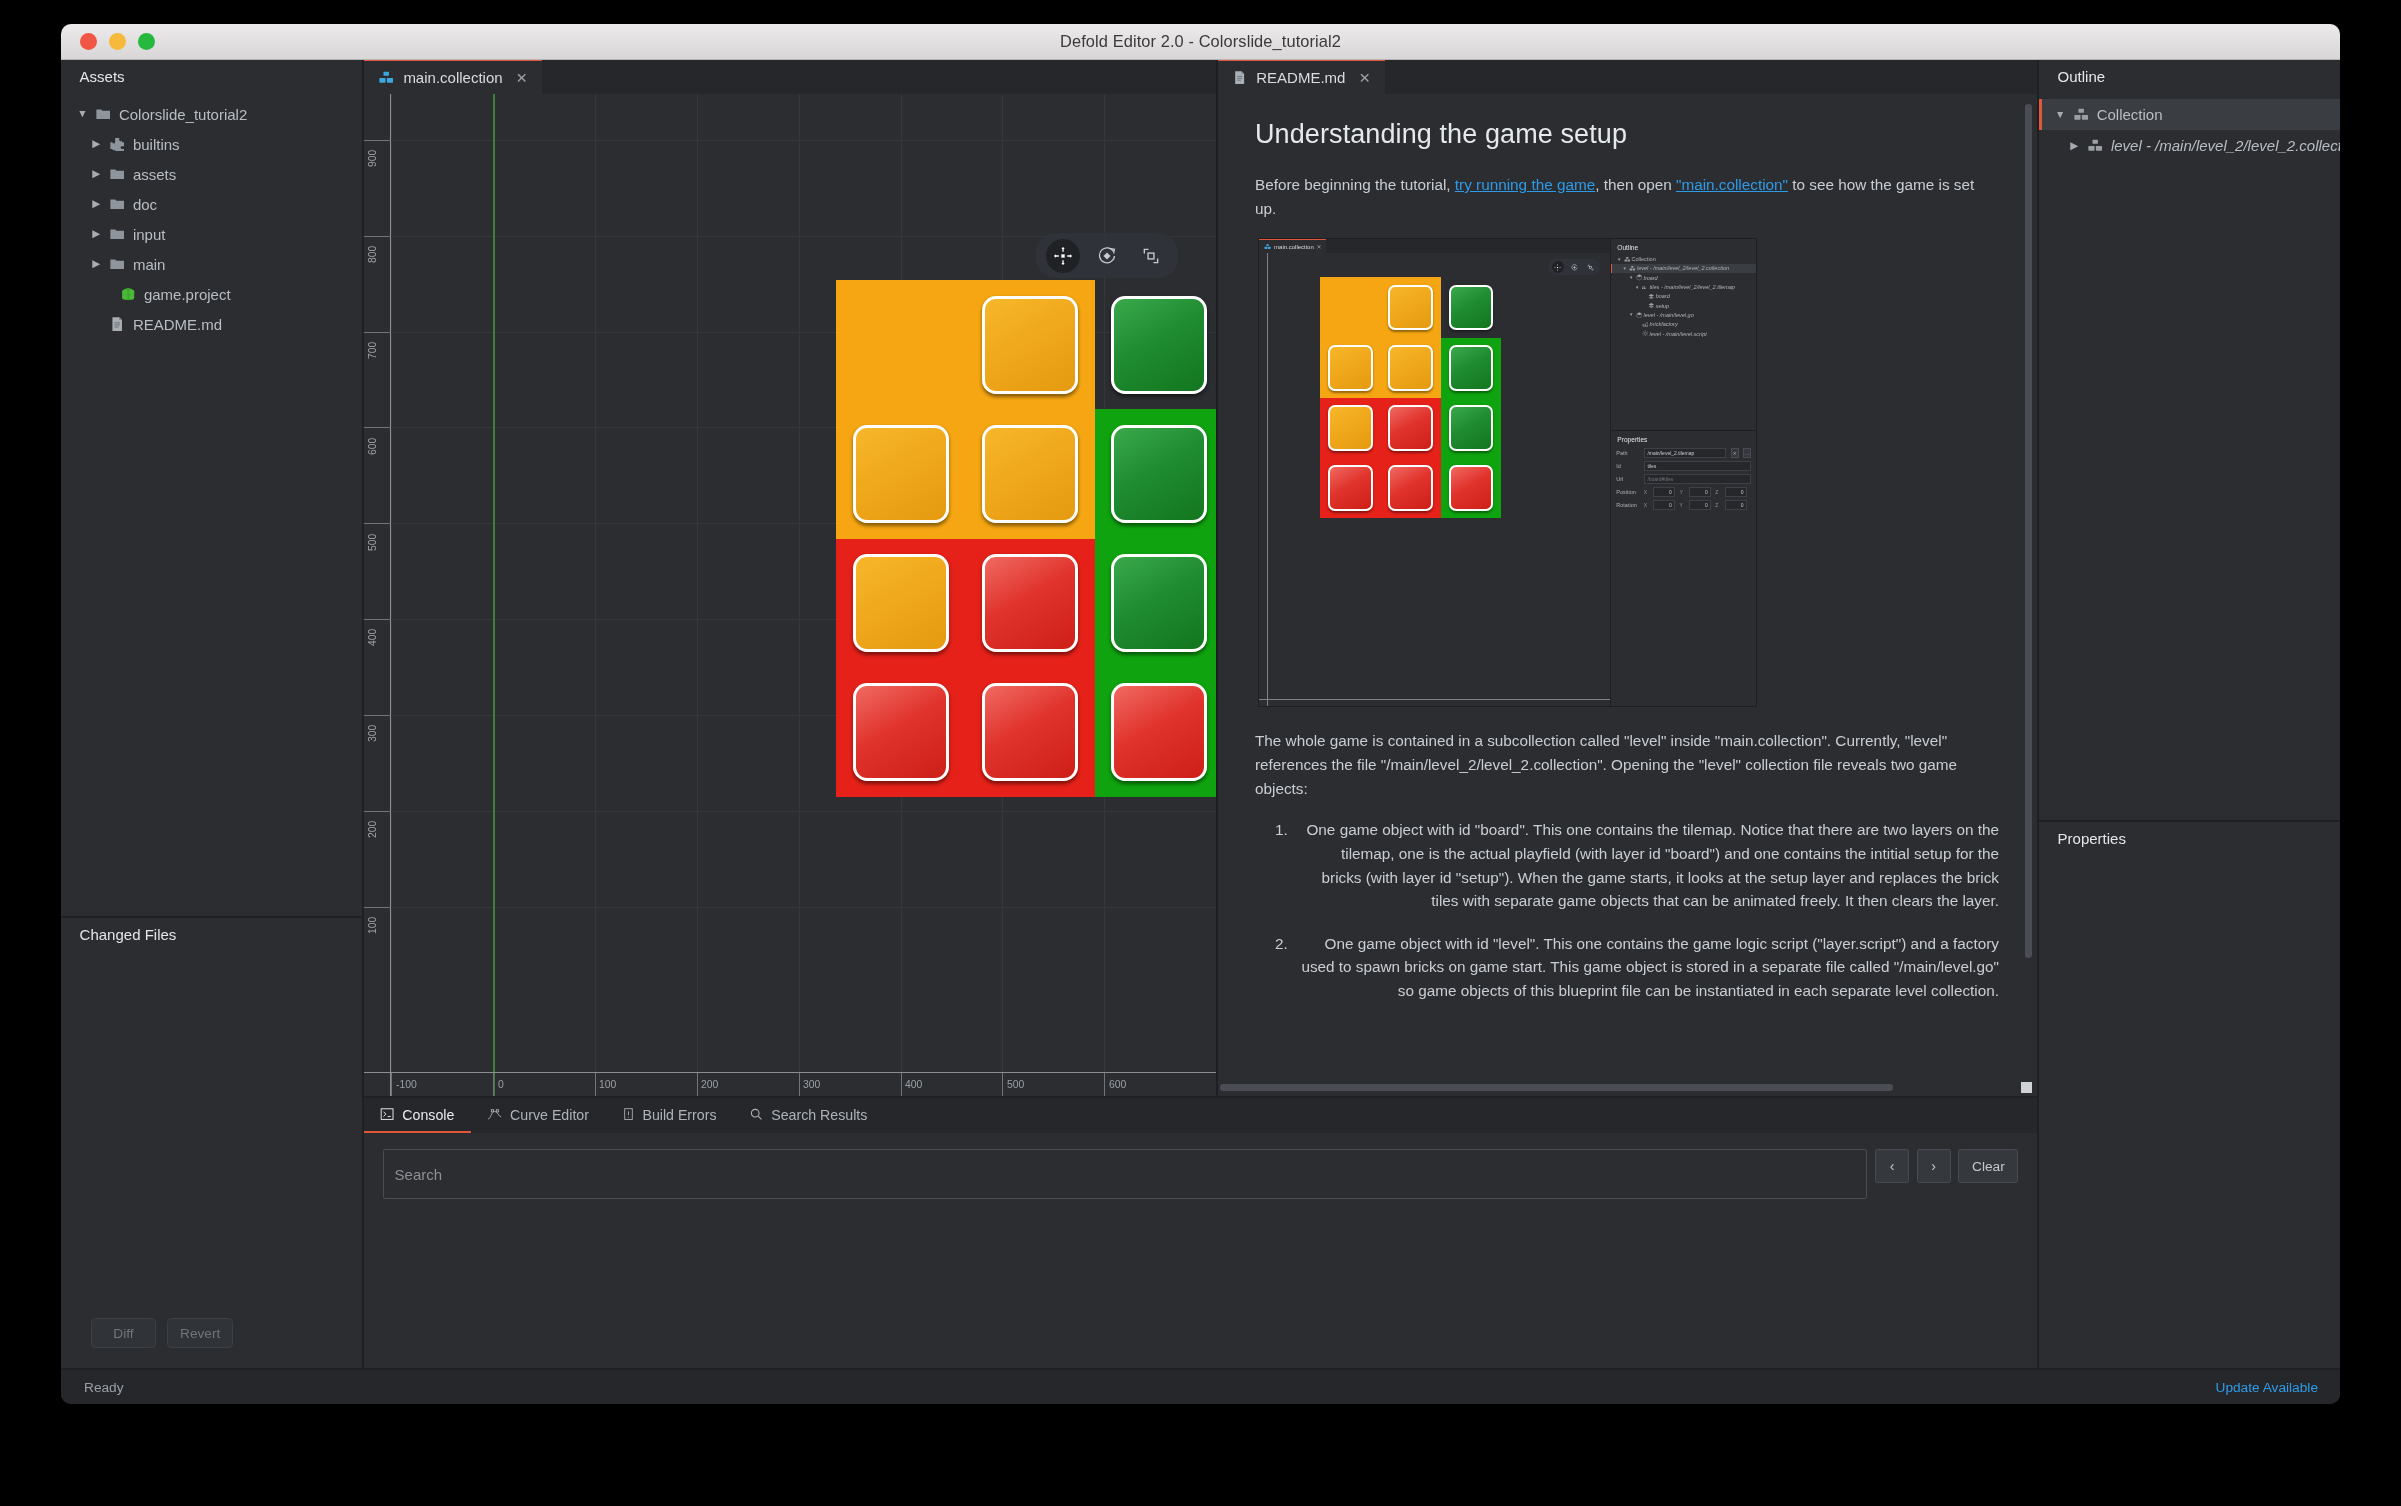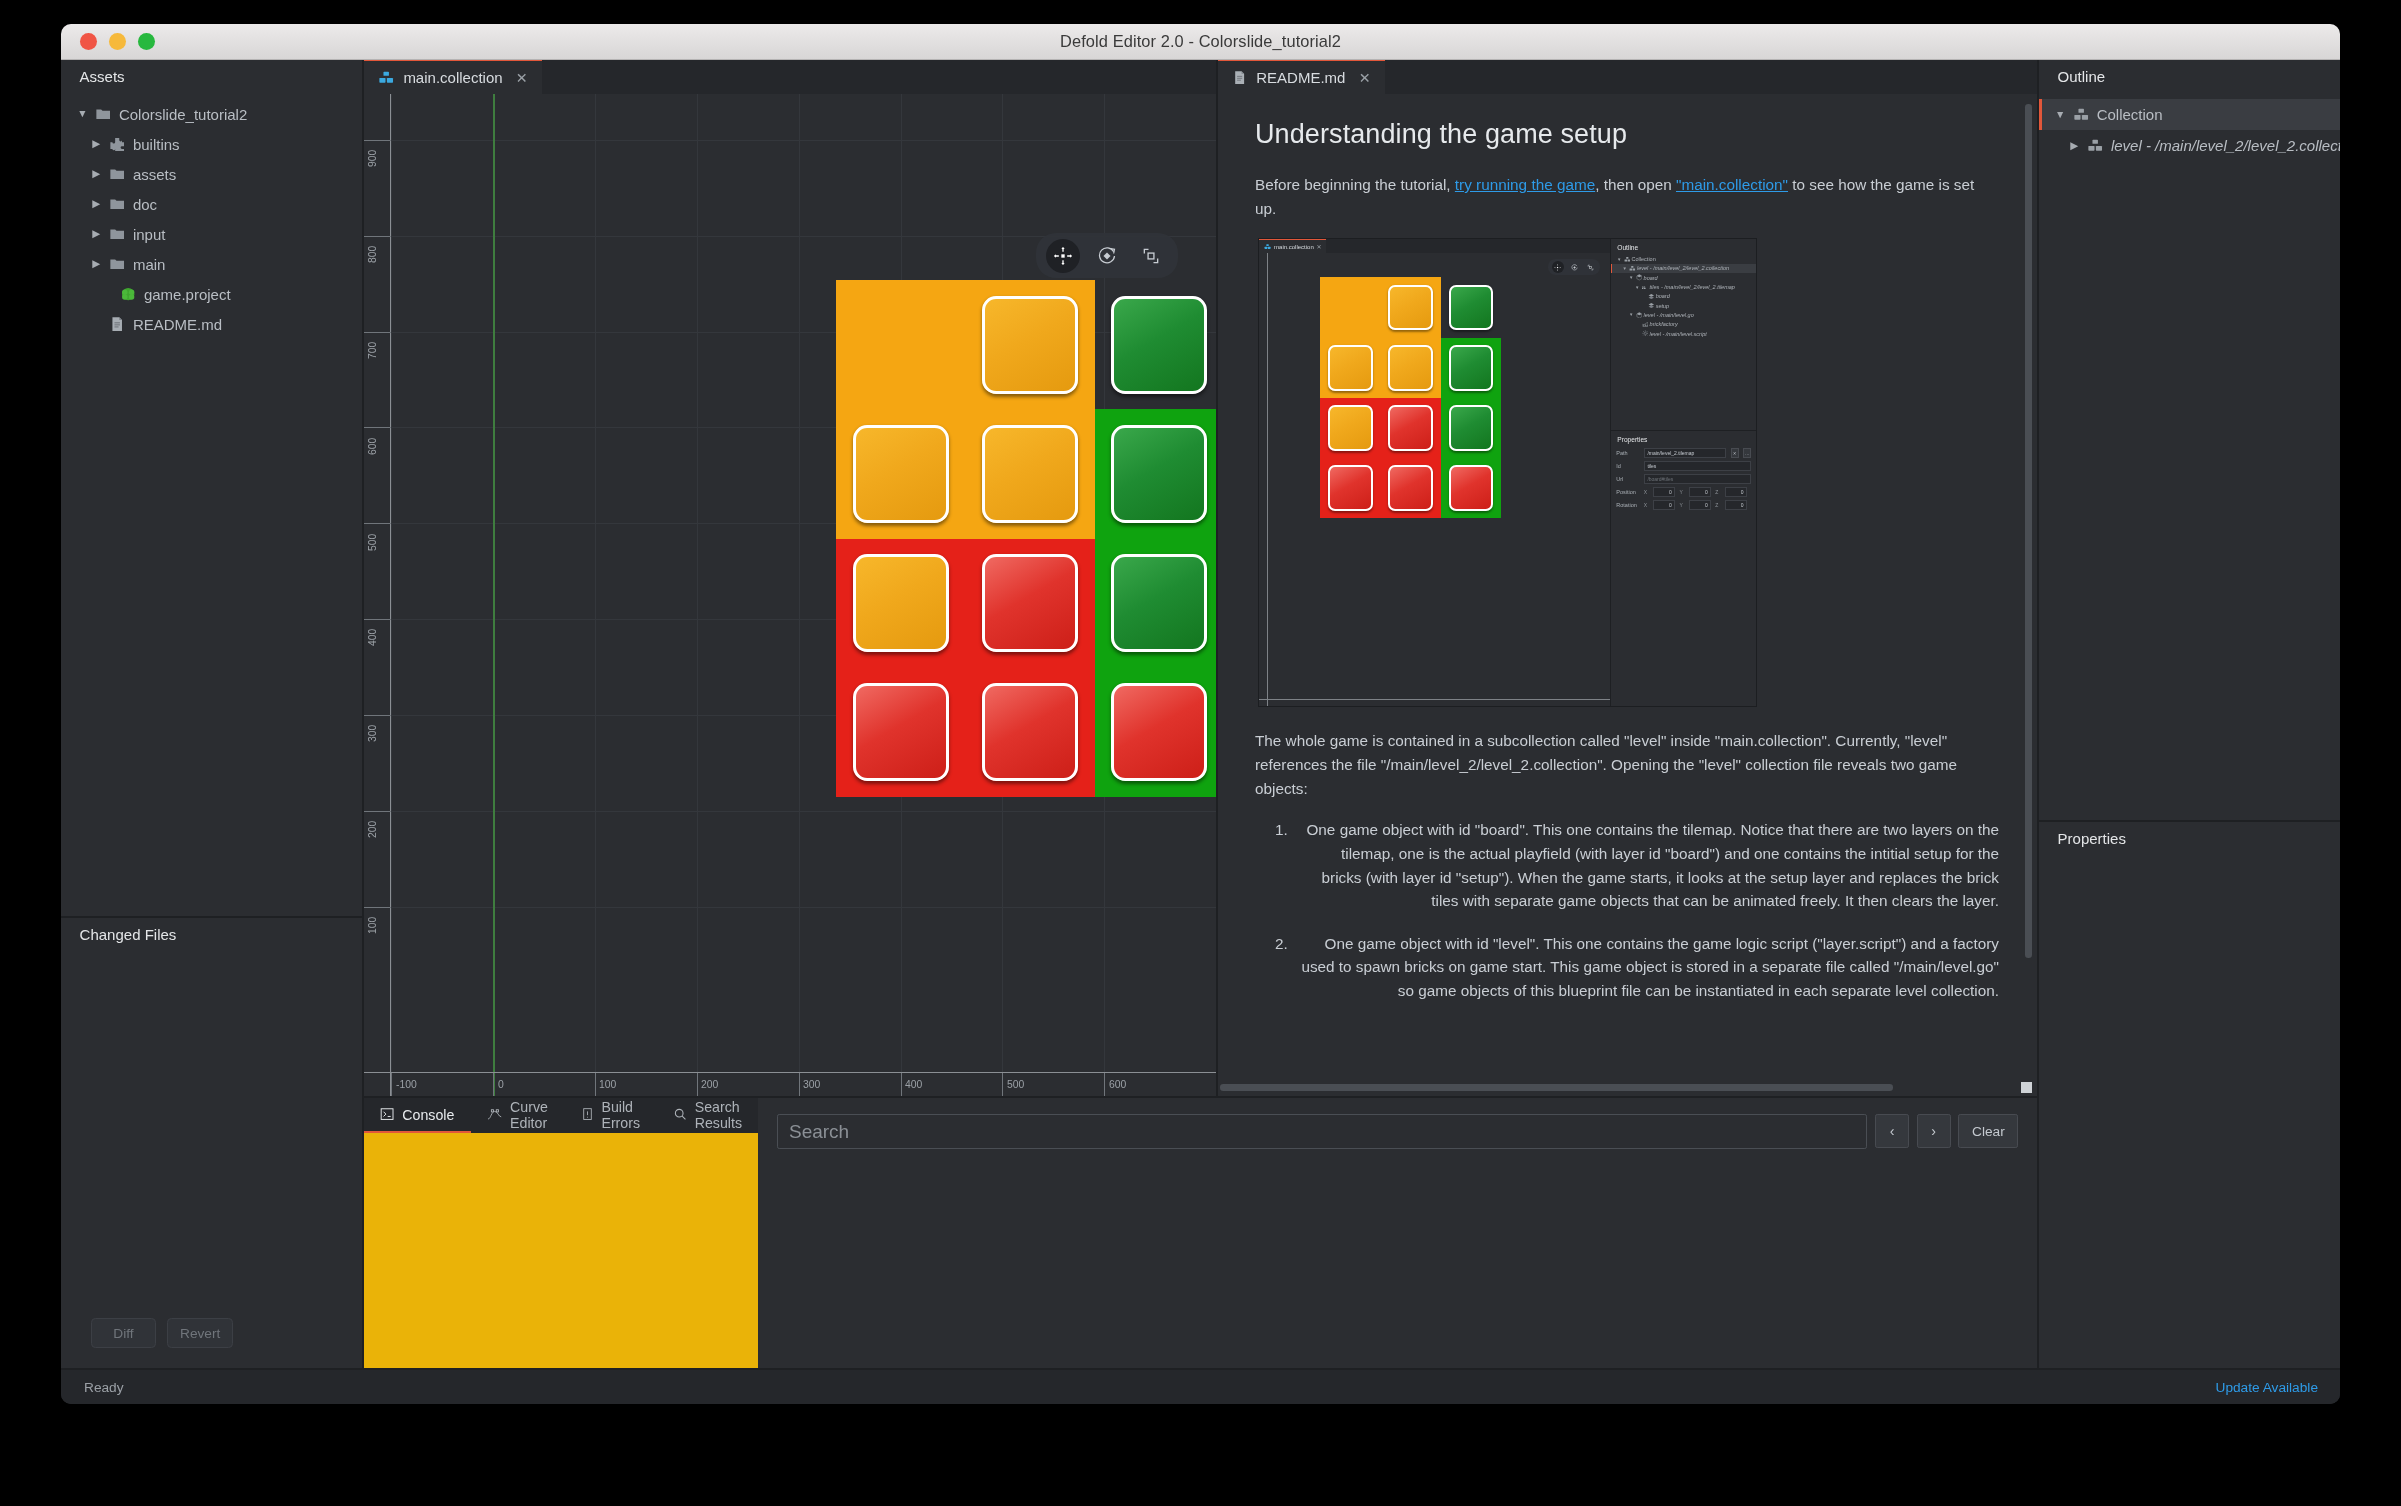--- a/index.html
+++ b/index.html
@@ -299,43 +299,43 @@
   .epnum {
     width: 22px; height: 9.3px; background: #25272b; border: 0.5px solid #3d4046;
     display: flex; align-items: center; justify-content: flex-end; padding-right: 2.2px;
     font-size: 5px; color: #c6cbd1;
   }
   .epaxis { font-size: 5px; color: #8c9197; width: 5px; }
   .epbtn { width: 8.2px; height: 9.3px; background: #35383d; border: 0.5px solid #484b51; font-size: 4.4px; color: #aeb3b9; display:flex; align-items:center; justify-content:center; }
 
   
   #console-pane {
-    flex: 1; display: flex; 
-    background: #eab308;
+    flex: 1; display: flex; flex-direction: column;
+    background: #0369a1;
     border-top: 2.2px solid #1e2023;
     min-height: 0;
   }
   #console-tabs {
     height: 35px; flex: 0 0 35px;
     display: flex; align-items: stretch; gap: 0;
     background: #25272b;
   }
   .ctab {
     display: flex; align-items: center; gap: 7.7px;
     padding: 0 16.4px; font-size: 14.2px; color: #aeb3b9;
     border-bottom: 2.2px solid transparent;
   }
   .ctab.active { color: #e8ebee; border-bottom-color: #e2573a; }
   #console-body { flex: 1; background: #2b2d31; padding: 16.4px 18.6px; }
   #console-searchbar { display: flex; align-items: stretch; gap: 7.7px; }
   #console-search {
-    flex: 1; height: 35px;
+    flex: 1; height: 50px;
     background: #2b2d31; border: 0.5px solid #4a4e54; border-radius: 2.2px;
     display: flex; align-items: center; padding: 2px 11px;
-    font-size: 19px; color: #8b9096;
+    font-size: 15px; color: #8b9096;
   }
   .nav-btn {
     width: 34px; height: 34px; background: #35383d; border: 0.5px solid #484b51;
     border-radius: 2.2px; display: flex; align-items: center; justify-content: center;
     color: #c4c9cf; font-size: 14.2px;
   }
   #clear-btn {
     width: 60px; height: 34px; background: #35383d; border: 0.5px solid #484b51;
     border-radius: 2.2px; display: flex; align-items: center; justify-content: center;
     color: #c4c9cf; font-size: 13.7px;

